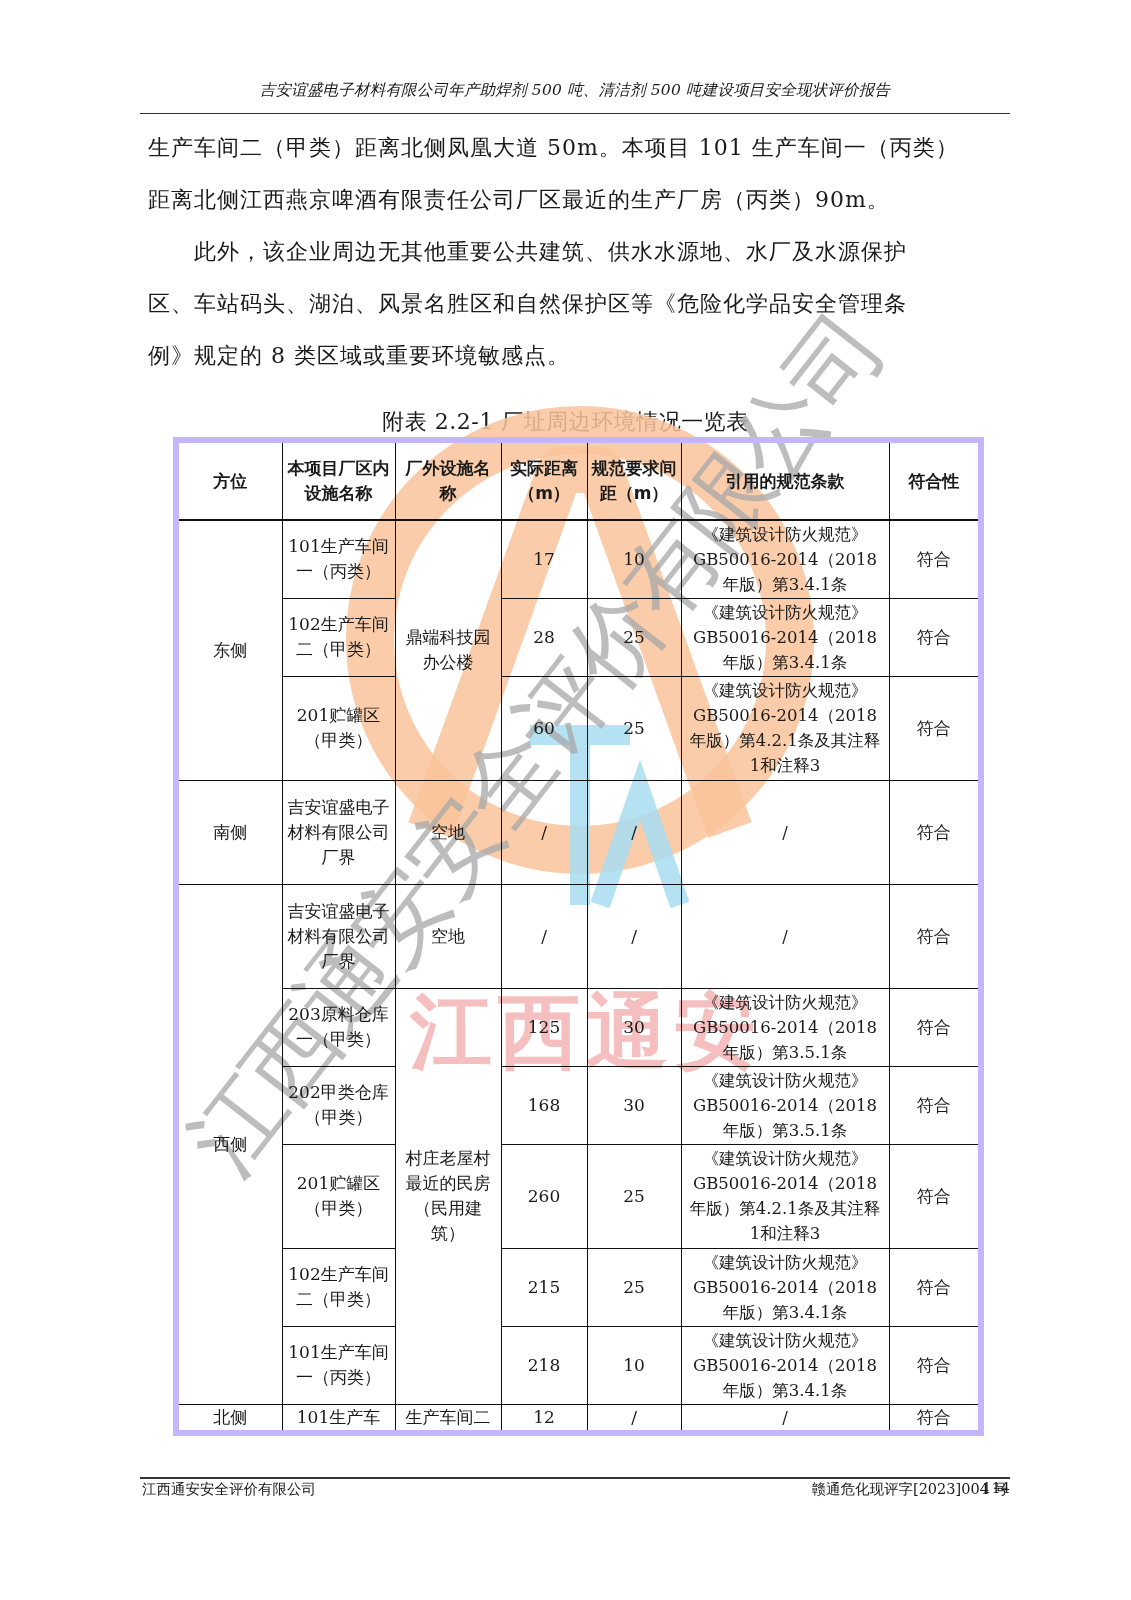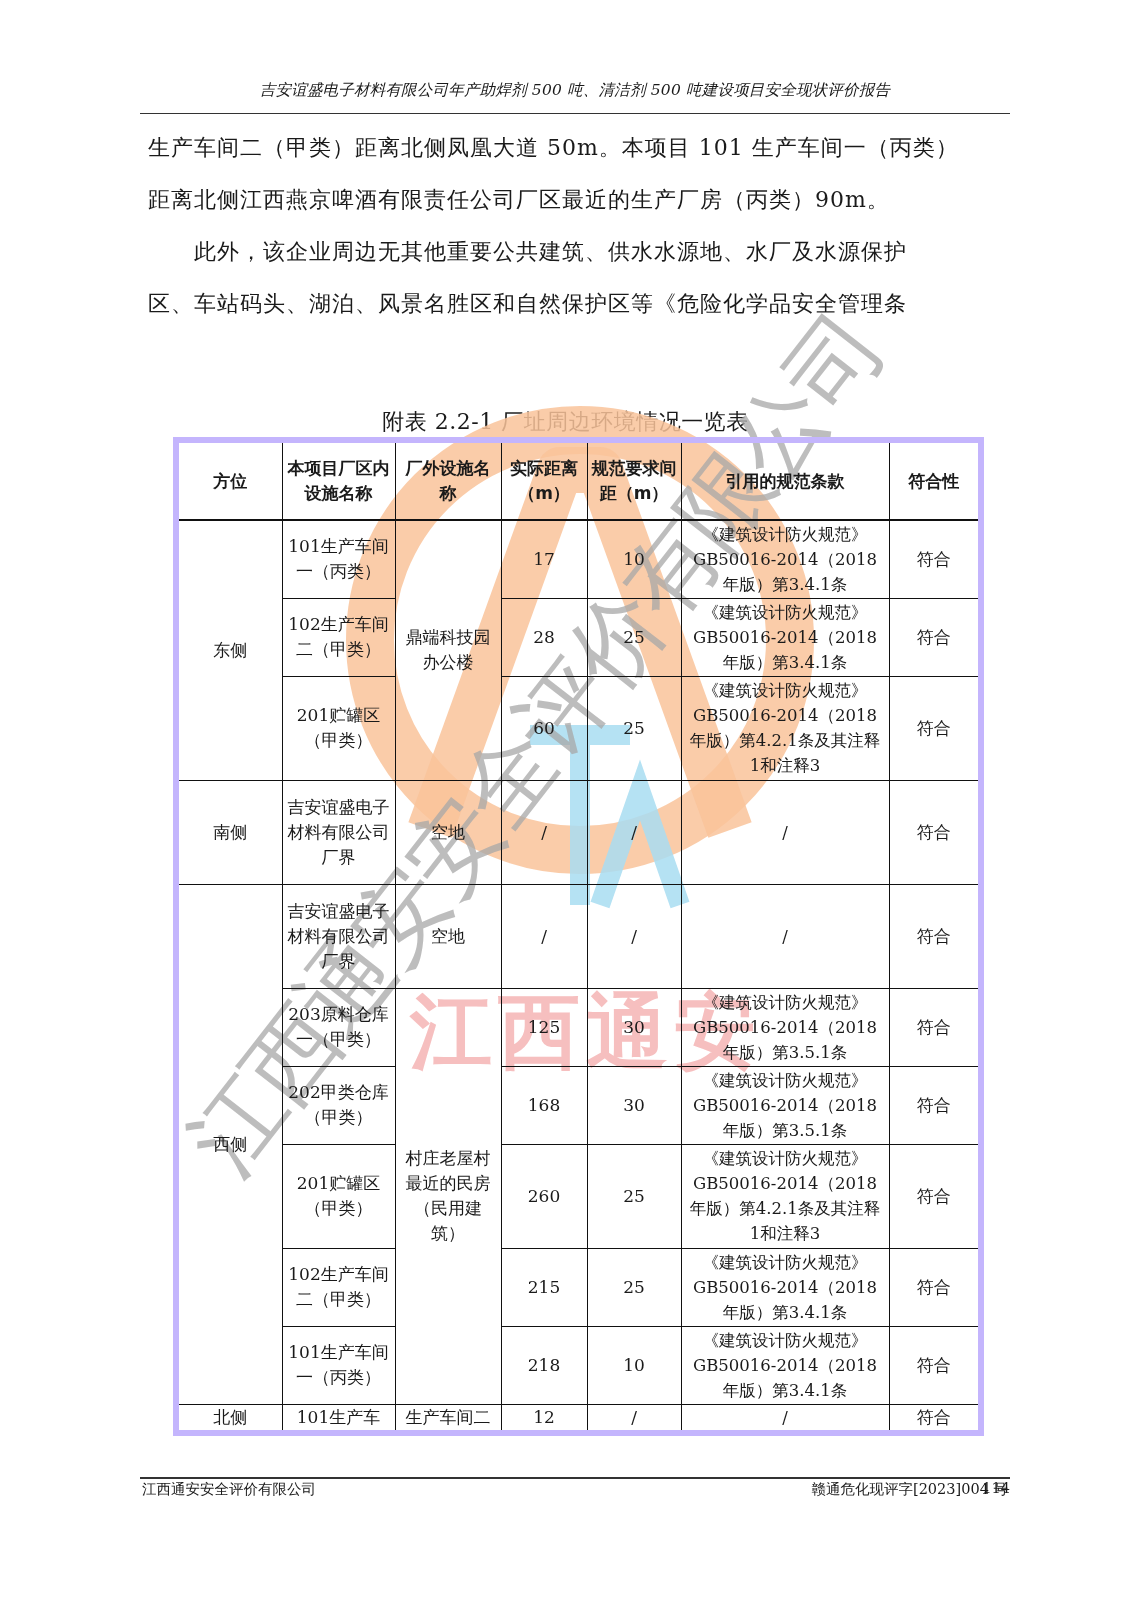--- a/index.html
+++ b/index.html
@@ -62,20 +62,21 @@
 <div class="header">吉安谊盛电子材料有限公司年产助焊剂 500 吨、清洁剂 500 吨建设项目安全现状评价报告</div>
 <div class="header-rule"></div>
 
 <div class="para" style="top:122px;">
   <div>生产车间二（甲类）距离北侧凤凰大道 50m。本项目 101 生产车间一（丙类）</div>
   <div>距离北侧江西燕京啤酒有限责任公司厂区最近的生产厂房（丙类）90m。</div>
 </div>
 <div class="para" style="top:226px;">
   <div><span class="indent"></span><span>此外，该企业周边无其他重要公共建筑、供水水源地、水厂及水源保护</span></div>
   <div>区、车站码头、湖泊、风景名胜区和自然保护区等《危险化学品安全管理条</div>
+  <div>例》规定的 8 类区域或重要环境敏感点。</div>
 </div>
 
 <div class="caption">附表 2.2-1  厂址周边环境情况一览表</div>
 
 <svg class="watermark" viewBox="0 0 1131 1600" xmlns="http://www.w3.org/2000/svg">
 
   <circle cx="580" cy="640" r="210" fill="none" stroke="#f9c39a" stroke-width="48" opacity="0.85"></circle>
 
   <path d="M430 830 L560 470 L600 470 L730 830" fill="none" stroke="#f9c39a" stroke-width="46" stroke-linejoin="round" opacity="0.85"></path>
 

